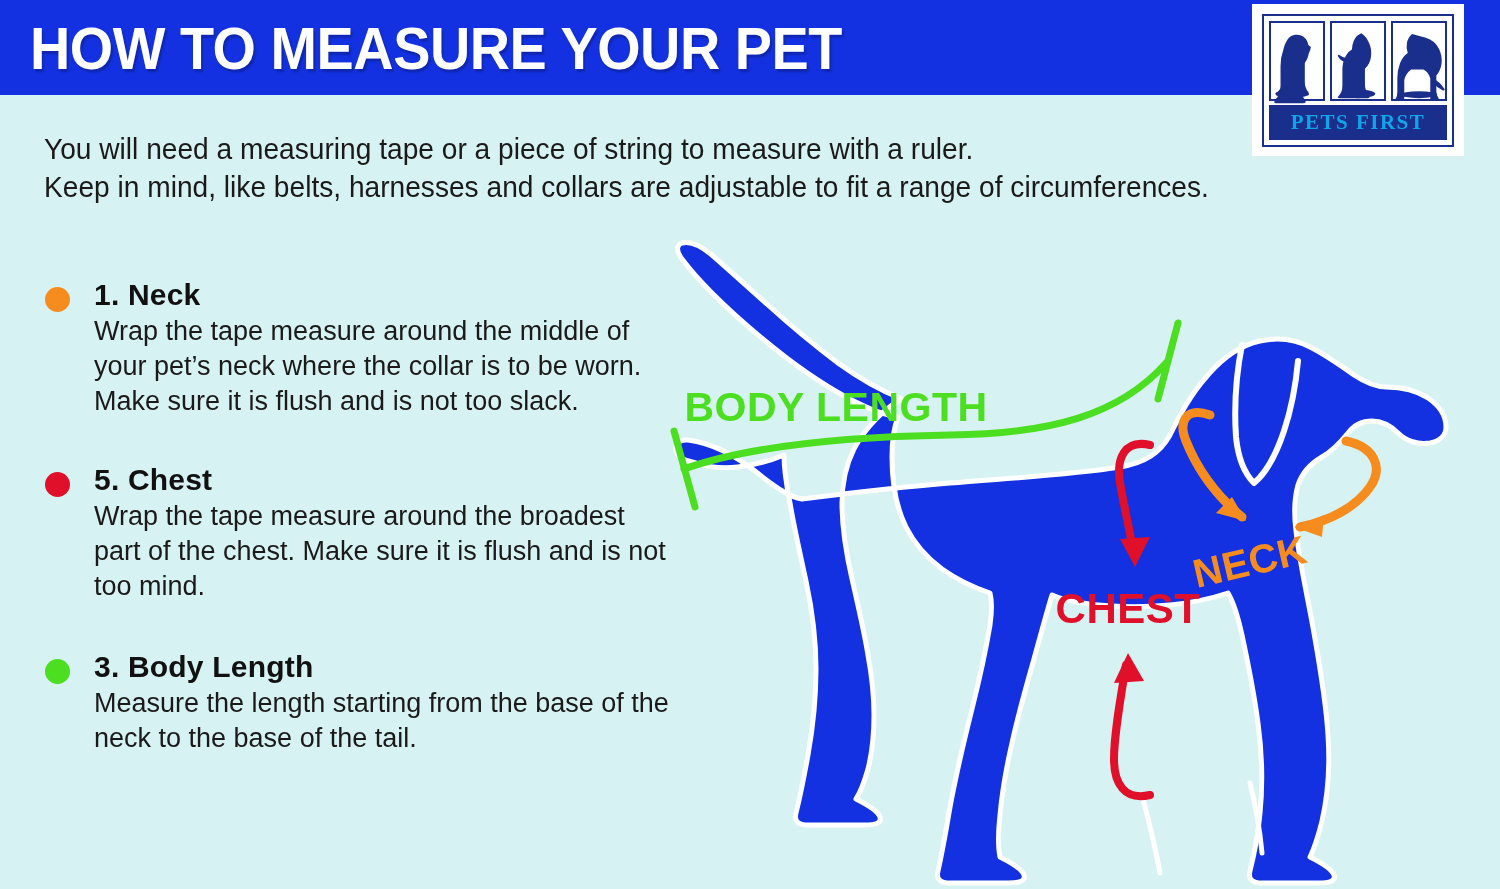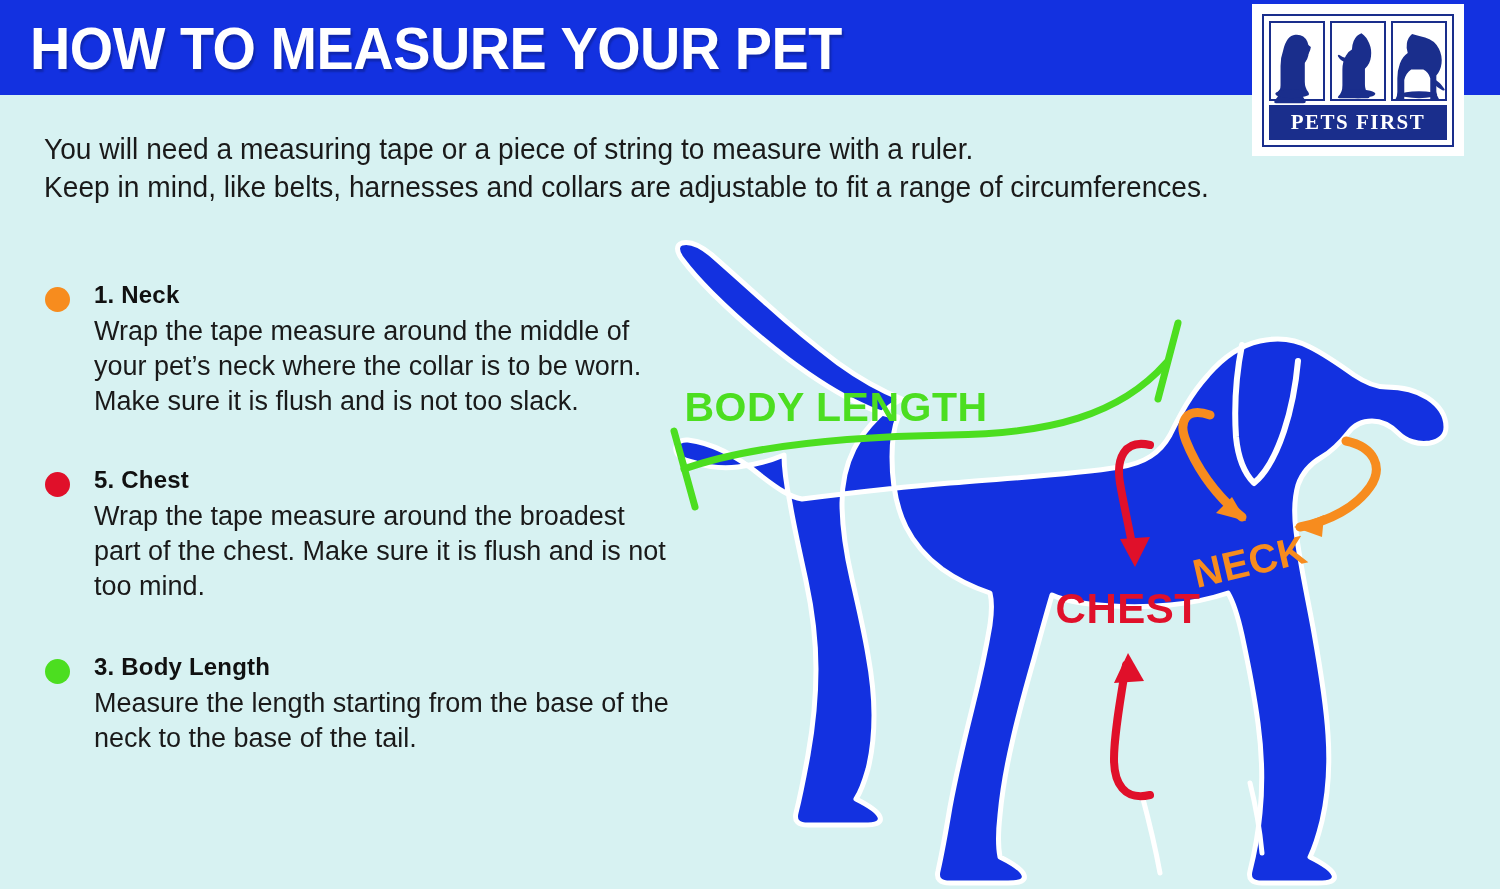--- a/index.html
+++ b/index.html
@@ -76,21 +76,21 @@
   }
   .logo-box svg { display: block; width: 100%; height: 100%; overflow: visible; }
   #logo-name-bar {
     flex: 1;
     background: #1A2E8C;
     display: flex;
     align-items: center;
     justify-content: center;
   }
   #logo-name {
-    color: #ffffff;
+    color: #0ea5e9;
     font-family: "Liberation Serif", serif;
     font-weight: bold;
     font-size: 21px;
     letter-spacing: 1.5px;
     font-variant: small-caps;
     line-height: 1;
     white-space: nowrap;
   }
 
   
@@ -124,21 +124,21 @@
     position: absolute;
     left: 3px;
     top: 9px;
     width: 25px;
     height: 25px;
     border-radius: 50%;
   }
   .step-title {
     font-family: "Liberation Sans Narrow", "Liberation Sans", sans-serif;
     font-weight: bold;
-    font-size: 24px;
+    font-size: 30px;
     color: #111111;
     line-height: 34px;
     letter-spacing: 0.2px;
   }
   .step-body {
     font-family: Liberation Sans, sans-serif;
     font-size: 27px;
     line-height: 35px;
     color: #1a1a1a;
     margin-top: 2px;

